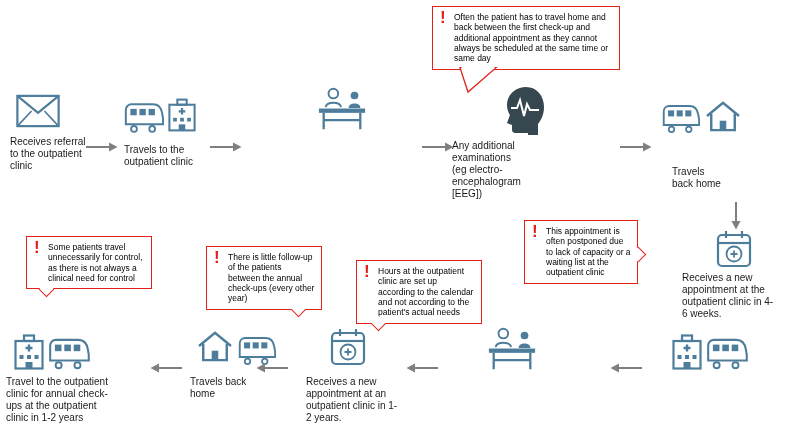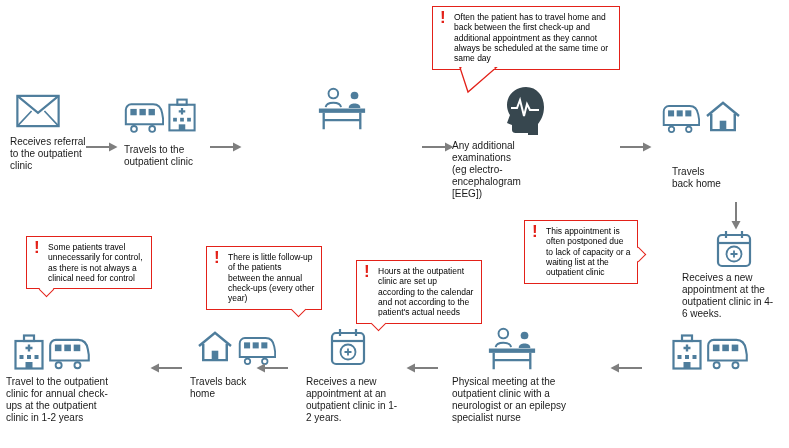--- a/index.html
+++ b/index.html
@@ -204,21 +204,20 @@
       <use href="#sym-train"></use>
     </svg>
 
   <svg class="icon abs" style="left:14px;top:334px" width="30" height="36">
       <use href="#sym-hospital"></use>
     </svg>
   <svg class="icon abs" style="left:48px;top:338px" width="42" height="32">
       <use href="#sym-train"></use>
     </svg>
 
-  <div class="label" style="left:452px;top:376px;width:118px">Physical meeting at the outpatient clinic with a neurologist or an epilepsy specialist nurse</div>
   <div class="label" style="left:306px;top:376px;width:92px">Receives a new appointment at an outpatient clinic in 1-2 years.</div>
   <div class="label" style="left:190px;top:376px;width:62px">Travels back home</div>
   <div class="label" style="left:6px;top:376px;width:104px">Travel to the outpatient clinic for annual check-ups at the outpatient clinic in 1-2 years</div>
 
   <svg class="arrow" style="left:610px;top:362px" width="32" height="12">
       <use href="#sym-arrow-left"></use>
     </svg>
   <svg class="arrow" style="left:406px;top:362px" width="32" height="12">
       <use href="#sym-arrow-left"></use>
     </svg>

